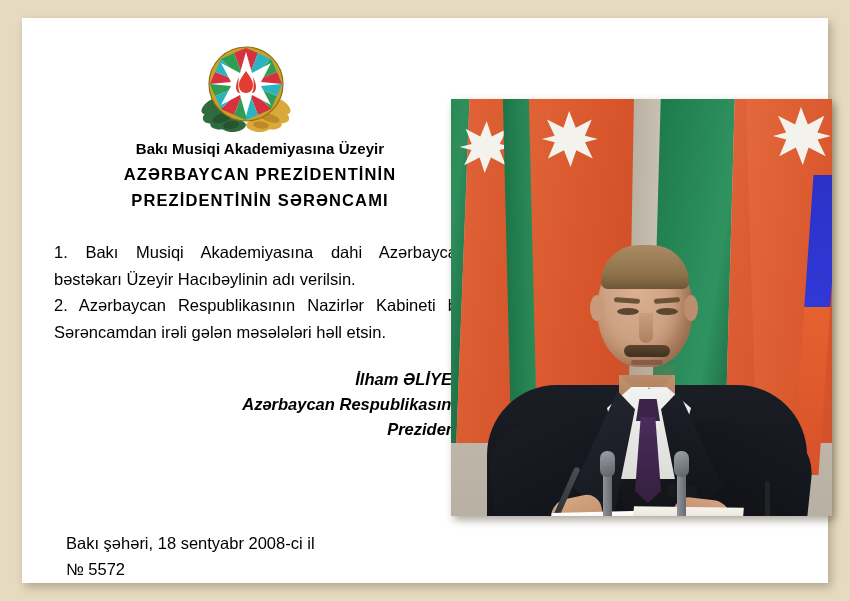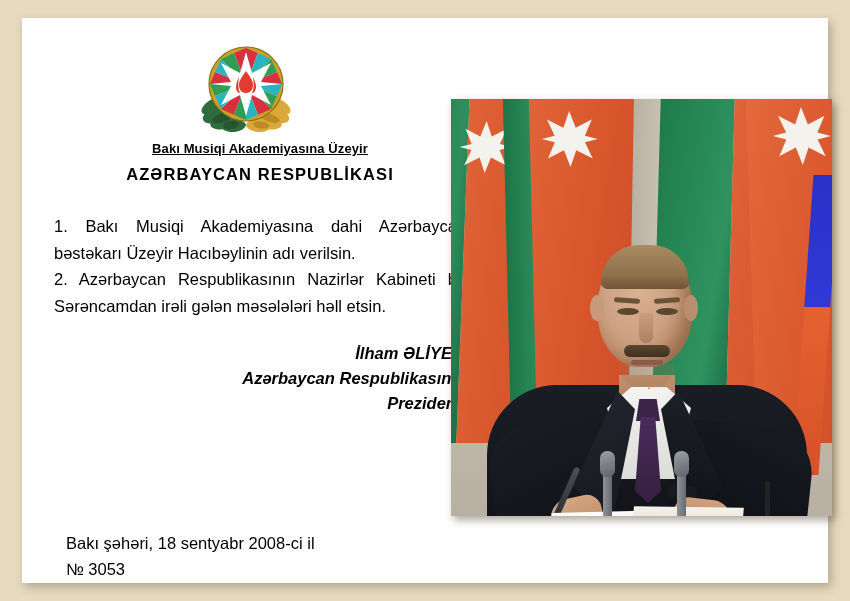--- a/index.html
+++ b/index.html
@@ -33,24 +33,23 @@
     position:absolute;
     left:32px;top:118px;
     width:412px;
   }
   .title-block{
     text-align:center;
     font-weight:bold;
     color:#000;
   }
   .title-l1, .title-l2{
-    font-size:13px;
+    font-size:15px;
     line-height:25px;
     letter-spacing:.1px;
-    text-decoration:underline;
   }
   .title-l3, .title-l4{
     font-size:16.5px;
     line-height:26px;
     letter-spacing:1.1px;
   }
 
   .body-block{margin-top:26px;}
   .para{
     font-size:16.5px;
@@ -281,38 +280,39 @@
           <path d="M41 37 c-2 4-3 7-3 10 c0 4 2 6 4 6 c-2-4-2-9-1-16 z"></path>
           <path d="M55 37 c2 4 3 7 3 10 c0 4-2 6-4 6 c2-4 2-9 1-16 z"></path>
         </g>
         <circle cx="48" cy="44" r="37" fill="none" stroke="#8d6f16" stroke-width="1.2"></circle>
       </svg>
     </div>
 
     <div class="text-col">
       <div class="title-block">
         <div class="title-l1">Bakı Musiqi Akademiyasına Üzeyir</div>
-        <div class="title-l3">AZƏRBAYCAN  RESPUBLİKASI</div>
+        <div class="title-l3">AZƏRBAYCAN  PREZİDENTİNİN</div>
+        <div class="title-l4">PREZİDENTİNİN  SƏRƏNCAMI</div>
       </div>
 
       <div class="body-block">
         <p class="para">1. Bakı Musiqi Akademiyasına dahi Azərbaycan bəstəkarı Üzeyir Hacıbəylinin adı verilsin.</p>
         <p class="para">2. Azərbaycan Respublikasının Nazirlər Kabineti bu Sərəncamdan irəli gələn məsələləri həll etsin.</p>
       </div>
 
       <div class="sign-block">
         <div>İlham ƏLİYEV,</div>
         <div>Azərbaycan Respublikasının</div>
         <div>Prezidenti</div>
       </div>
     </div>
 
     <div class="footer-block">
       <div>Bakı şəhəri, 18 sentyabr 2008-ci il</div>
-      <div>№ 3053</div>
+      <div>№ 5572</div>
     </div>
   </div>
 
   <div class="photo">
     <div class="photo-inner">
       <div class="wall"></div>
 
       <div class="flag flag-a">
         <div class="stripe-g"></div>
           <div class="stripe-r"></div>

